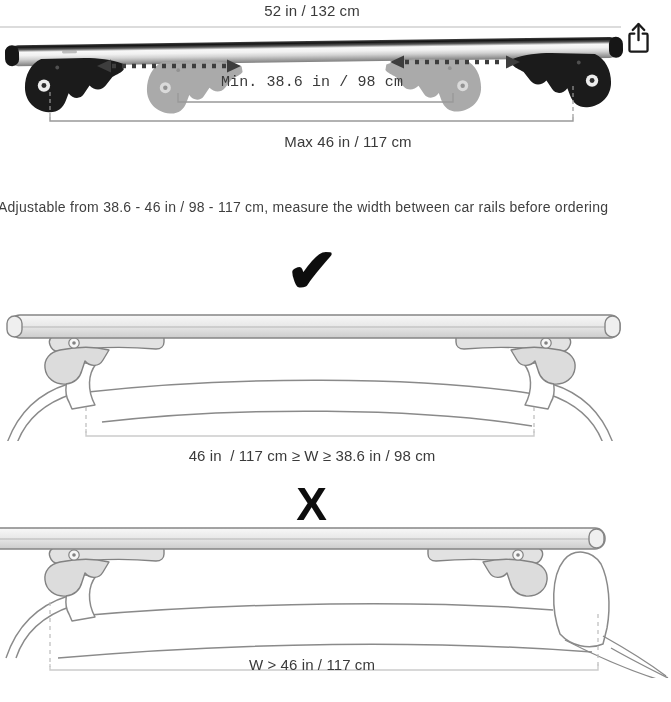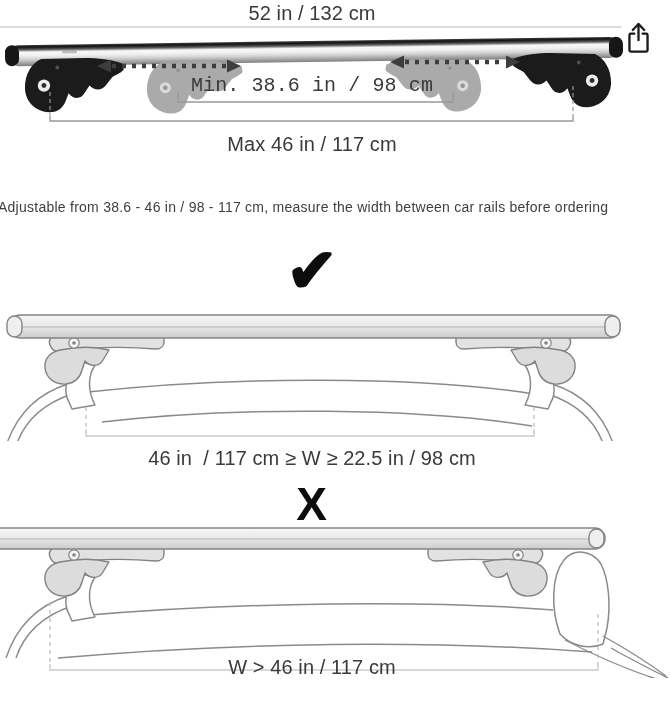--- a/index.html
+++ b/index.html
@@ -3,21 +3,21 @@
 <meta charset="utf-8">
 <style>
   html,body{margin:0;padding:0;}
   body{
     width:671px;height:702px;position:relative;overflow:hidden;
     background:#ffffff;font-family:"Liberation Sans",sans-serif;color:#3a3a3a;
   }
   .abs{position:absolute;}
   .dim-label{
     position:absolute;left:0;width:624px;text-align:center;
-    font-size:20px;color:#3a3a3a;white-space:pre;letter-spacing:.1px;
+    font-size:15px;color:#3a3a3a;white-space:pre;letter-spacing:.1px;
   }
   .rule{
     position:absolute;left:0;top:26px;width:621px;height:2px;background:#dcdcdc;
   }
   .note{
     position:absolute;left:-2px;top:199px;width:680px;text-align:left;
     font-size:14px;color:#3f3f3f;letter-spacing:.25px;white-space:pre;
   }
   .mark-wrap{
     position:absolute;left:0;width:624px;text-align:center;color:#0d0d0d;
@@ -124,21 +124,21 @@
   </g>
 
   <polyline points="178,65 178,74 453,74 453,65" fill="none" stroke="#999999" stroke-width="1.4"></polyline>
 
   <line x1="50" y1="64" x2="50" y2="89" stroke="#999999" stroke-width="1.2" stroke-dasharray="4 3"></line>
   <line x1="573" y1="58" x2="573" y2="89" stroke="#999999" stroke-width="1.2" stroke-dasharray="4 3"></line>
   <polyline points="50,89 50,93 573,93 573,89" fill="none" stroke="#999999" stroke-width="1.4"></polyline>
 </svg>
 
 <div class="dim-label" style="top:74px;font-family:Liberation Mono, monospace;">Min. 38.6 in / 98 cm</div>
-<div class="dim-label" style="top:133px;">Max 46 in / 117 cm</div>
+<div class="dim-label" style="top:133px;padding-left:36px;">Max 46 in / 117 cm</div>
 
 <div class="note">Adjustable from 38.6 - 46 in / 98 - 117 cm, measure the width between car rails before ordering</div>
 
 <div class="mark-wrap mark-check">✔</div>
 
 <svg class="abs" style="top:306px;left:0;" width="671" height="135" viewBox="0 0 671 135">
 
   <g fill="none" stroke="#8a8a8a" stroke-width="1.5">
     <path d="M88,86 C230,70 420,70 534,88"></path>
     <path d="M102,116 C240,100 420,102 532,120"></path>
@@ -160,21 +160,21 @@
     <line x1="16" y1="21" x2="614" y2="21" stroke="#b5b5b5" stroke-width="1"></line>
     <rect x="7" y="10" width="15" height="21" rx="7.5" fill="#efefef" stroke="#858585" stroke-width="1.4"></rect>
     <rect x="605" y="10" width="15" height="21" rx="7.5" fill="#efefef" stroke="#858585" stroke-width="1.4"></rect>
   </g>
 
   <line x1="86" y1="101" x2="86" y2="127" stroke="#bbbbbb" stroke-width="1.2" stroke-dasharray="4 4"></line>
   <line x1="534" y1="101" x2="534" y2="127" stroke="#bbbbbb" stroke-width="1.2" stroke-dasharray="4 4"></line>
   <polyline points="86,123 86,130 534,130 534,123" fill="none" stroke="#cccccc" stroke-width="1.4"></polyline>
 </svg>
 
-<div class="dim-label" style="top:447px;">46 in  / 117 cm ≥ W ≥ 22.5 in / 98 cm</div>
+<div class="dim-label" style="top:447px;">46 in  / 117 cm ≥ W ≥ 38.6 in / 98 cm</div>
 
 <div class="mark-wrap mark-x">X</div>
 
 <svg class="abs" style="top:518px;left:0;" width="671" height="160" viewBox="0 0 671 160">
 
   <g fill="none" stroke="#8a8a8a" stroke-width="1.5">
     <path d="M78,98 C240,84 430,82 553,92"></path>
     <path d="M58,140 C240,124 430,122 592,134"></path>
   </g>
 

